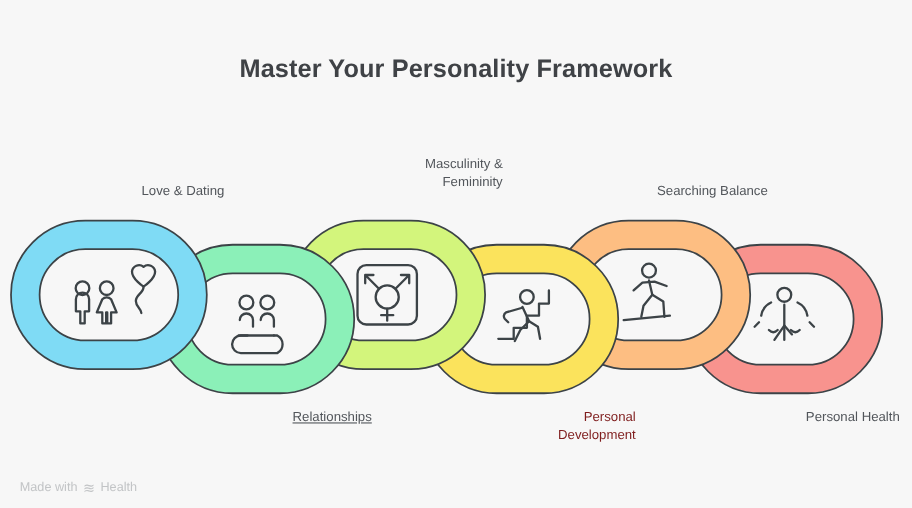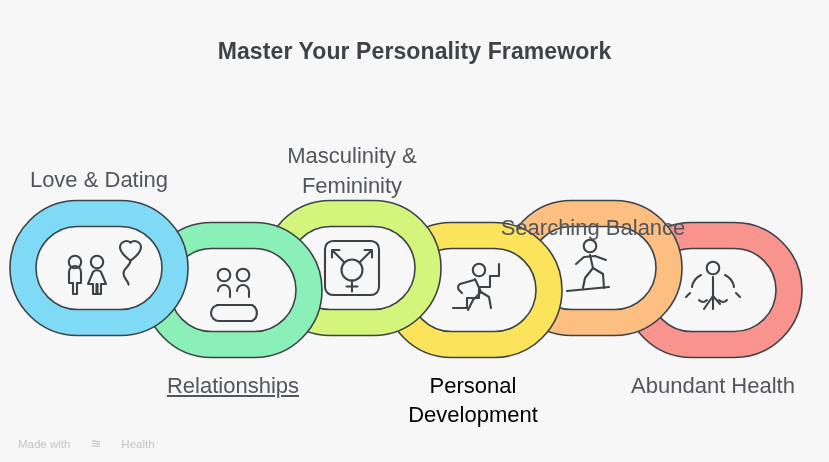--- a/index.html
+++ b/index.html
@@ -9,51 +9,51 @@
   body {
     width: 829px;
     height: 462px;
     background: #f7f7f7;
     font-family: "Liberation Sans", sans-serif;
     overflow: hidden;
     position: relative;
   }
   #page-title {
     position: absolute;
-    top: 38px;
+    top: 49px;
     left: 0;
     width: 829px;
     text-align: center;
     font-size: 23px;
     font-weight: bold;
     color: #3f4246;
     letter-spacing: 0.1px;
   }
   #chain-stage {
     position: absolute;
     left: 0;
     top: 0;
     width: 829px;
     height: 462px;
   }
   .link-label {
     position: absolute;
-    font-size: 22px;
+    font-size: 12px;
     color: #52565b;
-    text-align: center;
+    text-align: right;
     line-height: 1.35;
     white-space: pre-line;
   }
   #watermark {
     position: absolute;
     left: 18px;
     bottom: 12px;
     display: flex;
-    align-items: center;
-    gap: 20px;
+    align-items: flex-start;
+    gap: 5px;
     color: #c2c4c6;
     font-size: 11.5px;
   }
   #watermark .np-glyph {
     display: inline-block;
     line-height: 1;
     font-size: 13px;
     color: #c2c4c6;
   }
 </style>
@@ -171,23 +171,23 @@
         <use xlink:href="#icon-couple-heart-balloon" transform="translate(99,268)"></use>
       </g>
     </g>
 </svg>
 
 <div id="labels-layer">
     <div class="link-label" style="color: rgb(82, 86, 91); width: 210px; left: -6px; top: 164.9px;">Love &amp; Dating</div>
     <div class="link-label" style="color: rgb(82, 86, 91); width: 210px; left: 128px; top: 370.5px; text-decoration: underline;">Relationships</div>
     <div class="link-label" style="color: rgb(82, 86, 91); width: 210px; left: 247px; top: 141.3px;">Masculinity &amp;
 Femininity</div>
-    <div class="link-label" style="color: #000000; width: 210px; left: 368px; top: 370.5px;">Personal
+    <div class="link-label" style="color: #7f1d1d; width: 210px; left: 368px; top: 370.5px;">Personal
 Development</div>
-    <div class="link-label" style="color: rgb(82, 86, 91); width: 210px; left: 488px; top: 164.9px; margin-top: 48px;">Searching Balance</div>
-    <div class="link-label" style="color: rgb(82, 86, 91); width: 210px; left: 608px; top: 370.5px;">Abundant Health</div>
+    <div class="link-label" style="color: rgb(82, 86, 91); width: 210px; left: 488px; top: 164.9px;">Searching Balance</div>
+    <div class="link-label" style="color: rgb(82, 86, 91); width: 210px; left: 608px; top: 370.5px;">Personal Health</div>
   </div>
 
 <div id="watermark">
   <span>Made with</span>
   <span class="np-glyph">≋</span>
   <span>Health</span>
 </div>
 
 </body></html>

